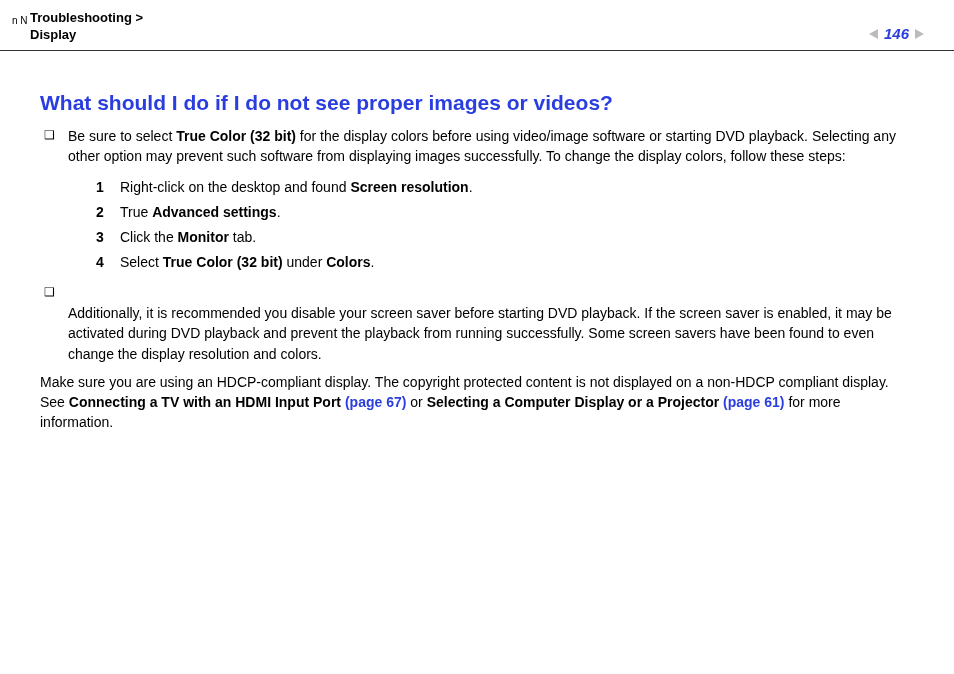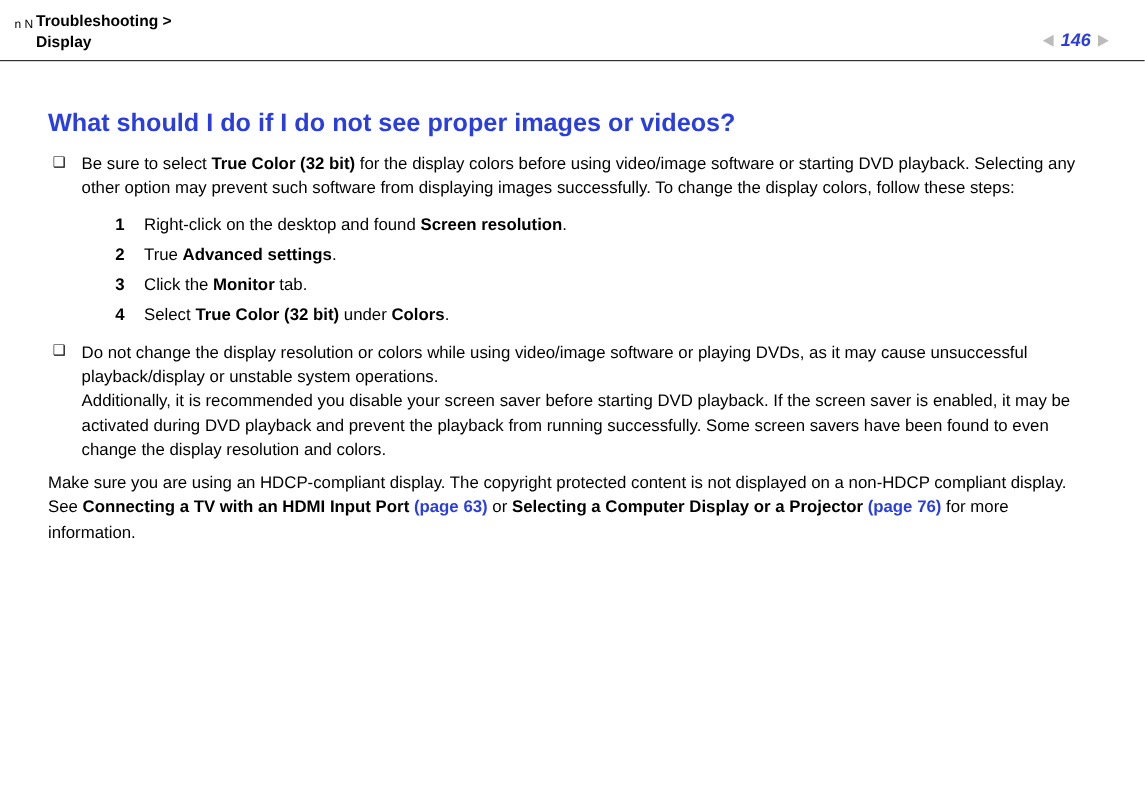--- a/index.html
+++ b/index.html
@@ -134,23 +134,23 @@
     <li>
       <span>Be sure to select </span><b>True Color (32 bit)</b><span> for the display colors before using video/image software or starting DVD playback. Selecting any other option may prevent such software from displaying images successfully. To change the display colors, follow these steps:</span>
       <ol class="steps">
         <li><span>Right-click on the desktop and found </span><b>Screen resolution</b><span>.</span></li>
         <li><span>True </span><b>Advanced settings</b><span>.</span></li>
         <li><span>Click the </span><b>Monitor</b><span> tab.</span></li>
         <li><span>Select </span><b>True Color (32 bit)</b><span> under </span><b>Colors</b><span>.</span></li>
       </ol>
     </li>
     <li>
-      <span>Do not change the display resolution or colors while using video/image software or playing DVDs, as it may cause unsuccessful playback/display or unstable system operations.</span><br>
+      <br>
       <span>Additionally, it is recommended you disable your screen saver before starting DVD playback. If the screen saver is enabled, it may be activated during DVD playback and prevent the playback from running successfully. Some screen savers have been found to even change the display resolution and colors.</span>
     </li>
   </ul>
 
 
   <p class="body-para">
-    <span>Make sure you are using an HDCP-compliant display. The copyright protected content is not displayed on a non-HDCP compliant display. See </span><b>Connecting a TV with an HDMI Input Port</b><span class="link-page"> (page 63)</span><span> or </span><b>Selecting a Computer Display or a Projector</b><span class="link-page"> (page 76)</span><span> for more information.</span>
+    <span>Make sure you are using an HDCP-compliant display. The copyright protected content is not displayed on a non-HDCP compliant display. See </span><b>Connecting a TV with an HDMI Input Port</b><span class="link-page"> (page 67)</span><span> or </span><b>Selecting a Computer Display or a Projector</b><span class="link-page"> (page 61)</span><span> for more information.</span>
   </p>
 
 </div>
 
 </body></html>

